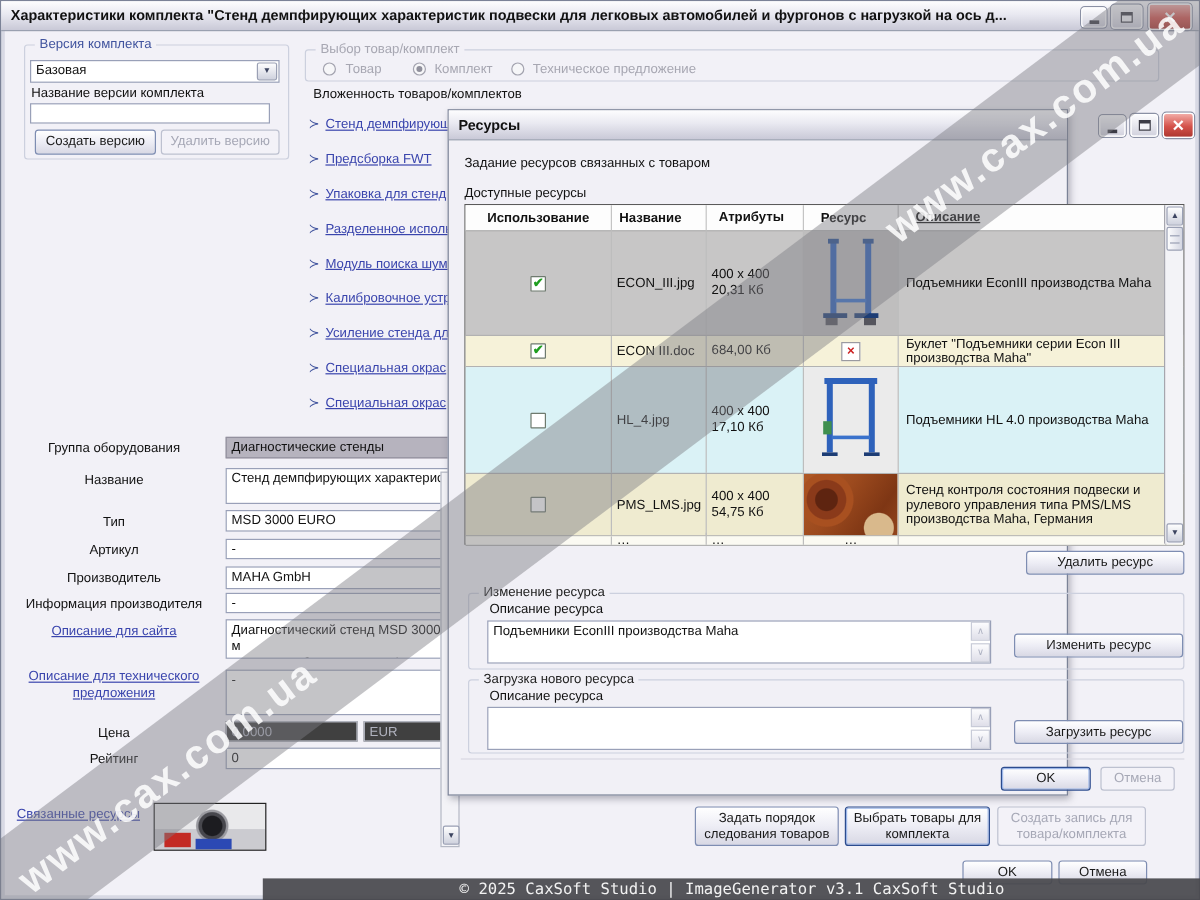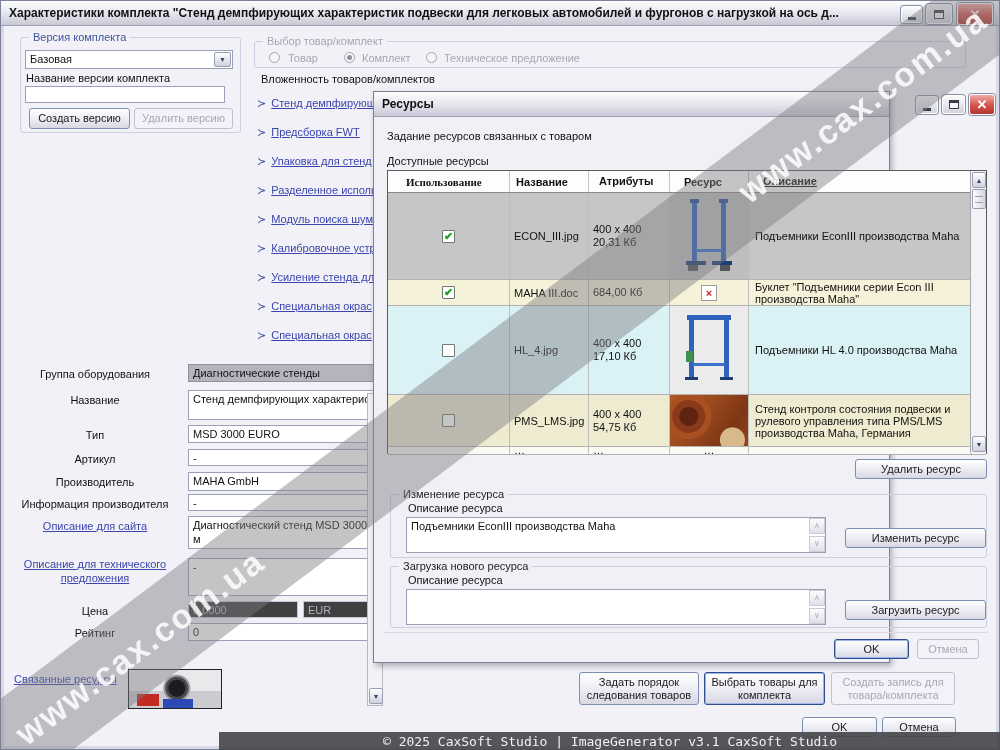--- a/index.html
+++ b/index.html
@@ -216,21 +216,21 @@
       </div>
     <div class="wbtn closeb" style="left:595px; top:2px; width:26px; height:21px;">
         <span>✕</span>
       </div>
 
     <div class="abs" style="left:13px; top:38px;">Задание ресурсов связанных с товаром</div>
     <div class="abs" style="left:13px; top:63px;">Доступные ресурсы</div>
 
     <div class="res-table">
       <div class="t-head">
-        <div class="c1" style="justify-content:flex-start; padding-left:18px;font-family:Liberation Serif, serif;">Использование</div>
+        <div class="c1" style="justify-content:flex-start; padding-left:18px;">Использование</div>
         <div class="c2" style="padding-left:6px;">Название</div>
         <div class="c3" style="padding-left:10px;">Атрибуты</div>
         <div class="c4" style="justify-content:flex-start; padding-left:14px;">Ресурс</div>
         <div class="c5" style="padding-left:14px;text-decoration:underline;">Описание</div>
       </div>
 
       <div class="t-row" style="height:87px; background:#c7c6c6;">
         <div class="c1">
             <span class="xp-check">✔</span>
           </div>
@@ -250,21 +250,21 @@
               <rect x="36" y="68" width="10" height="6" fill="#55555d"></rect>
           </svg>
         </div>
         <div class="c5">Подъемники EconIII производства Maha</div>
       </div>
 
       <div class="t-row" style="height:26px; background:#f6f2d9;">
         <div class="c1">
             <span class="xp-check">✔</span>
           </div>
-        <div class="c2">MAHA III.doc</div>
+        <div class="c2">ECON III.doc</div>
         <div class="c3">684,00 Кб</div>
         <div class="c4">
             <span class="broken-img">×</span>
           </div>
         <div class="c5" style="line-height:12px;">Буклет "Подъемники серии Econ III производства Maha"</div>
       </div>
 
       <div class="t-row" style="height:89px; background:#daf2f6;">
         <div class="c1">
             <span class="xp-check"></span>

